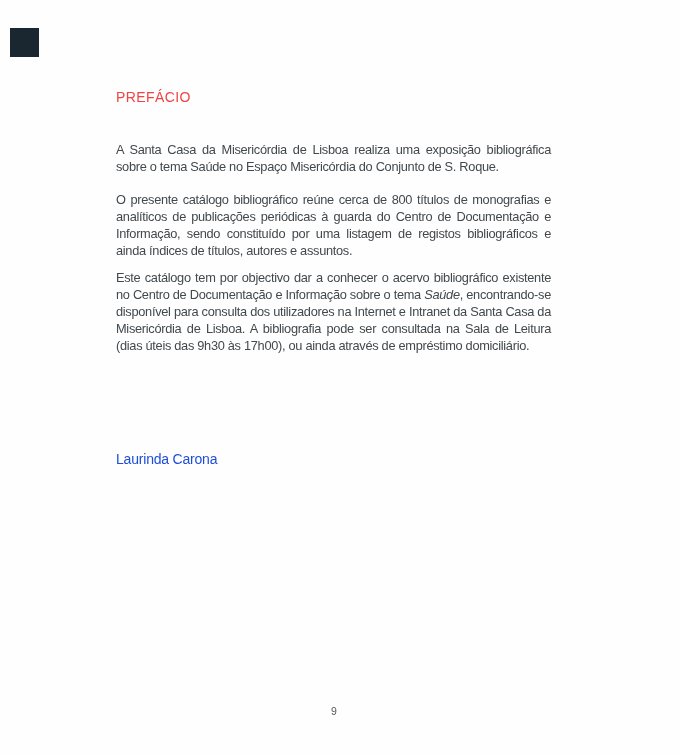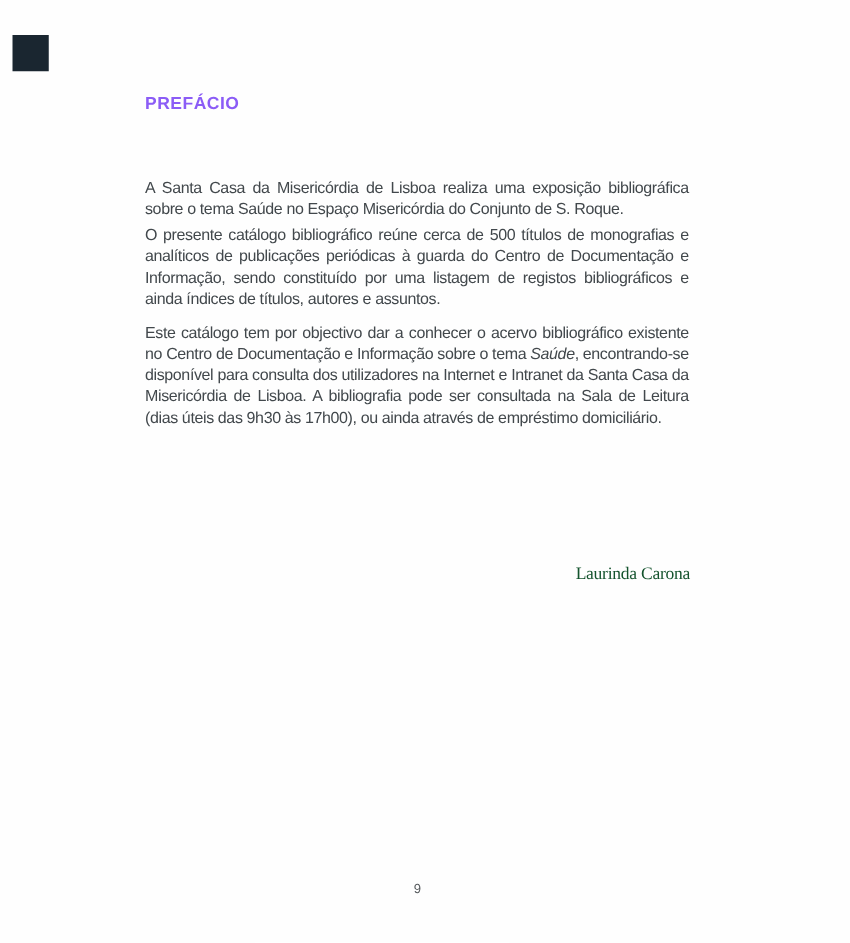--- a/index.html
+++ b/index.html
@@ -21,56 +21,54 @@
     position: absolute;
     left: 10px;
     top: 28px;
     width: 29px;
     height: 29px;
     background: #1a2630;
   }
   .heading {
     position: absolute;
     left: 116px;
-    top: 75px;
+    top: 90px;
     margin: 0;
     font-size: 14px;
     line-height: 1;
-    font-weight: 700;
+    font-weight: 400;
     letter-spacing: 0.4px;
-    color: #8b5cf6;
+    color: #ef4444;
   }
   .content {
     position: absolute;
     left: 116px;
     top: 141px;
     width: 435px;
     color: #42484c;
     font-size: 12.8px;
     line-height: 17px;
     letter-spacing: -0.3px;
   }
   .para {
     margin: 0 0 10px 0;
     text-align: justify;
   }
   .para.no-gap {
-    margin-bottom: 4px;
+    margin-bottom: 16px;
   }
   .para em {
     font-style: italic;
   }
   .signature {
     position: absolute;
     left: 116px;
     top: 451px;
     width: 436px;
-    text-align: right;
-    color: #14532d;
-    font-family: Liberation Serif, serif;
+    color: #1d4ed8;
   }
   .sig-name {
     font-size: 14px;
     line-height: 17px;
     letter-spacing: -0.2px;
   }
   .sig-title {
     font-size: 12.5px;
     line-height: 17px;
     letter-spacing: -0.3px;
@@ -90,21 +88,21 @@
 <body>
 
 <div class="page">
 
   <div class="corner-square"></div>
 
   <h1 class="heading">PREFÁCIO</h1>
 
   <div class="content">
     <p class="para no-gap">A Santa Casa da Misericórdia de Lisboa realiza uma exposição bibliográfica sobre o tema Saúde no Espaço Misericórdia do Conjunto de S. Roque.</p>
-    <p class="para">O presente catálogo bibliográfico reúne cerca de 500 títulos de monografias e analíticos de publicações periódicas à guarda do Centro de Documentação e Informação, sendo constituído por uma listagem de registos bibliográficos e ainda índices de títulos, autores e assuntos.</p>
+    <p class="para">O presente catálogo bibliográfico reúne cerca de 800 títulos de monografias e analíticos de publicações periódicas à guarda do Centro de Documentação e Informação, sendo constituído por uma listagem de registos bibliográficos e ainda índices de títulos, autores e assuntos.</p>
     <p class="para"><span>Este catálogo tem por objectivo dar a conhecer o acervo bibliográfico existente no Centro de Documentação e Informação sobre o tema </span><em>Saúde</em><span>, encontrando-se disponível para consulta dos utilizadores na Internet e Intranet da Santa Casa da Misericórdia de Lisboa. A bibliografia pode ser consultada na Sala de Leitura (dias úteis das 9h30 às 17h00), ou ainda através de empréstimo domiciliário.</span></p>
   </div>
 
   <div class="signature">
     <div class="sig-name">Laurinda Carona</div>
   </div>
 
   <div class="page-number">9</div>
 
 </div>

